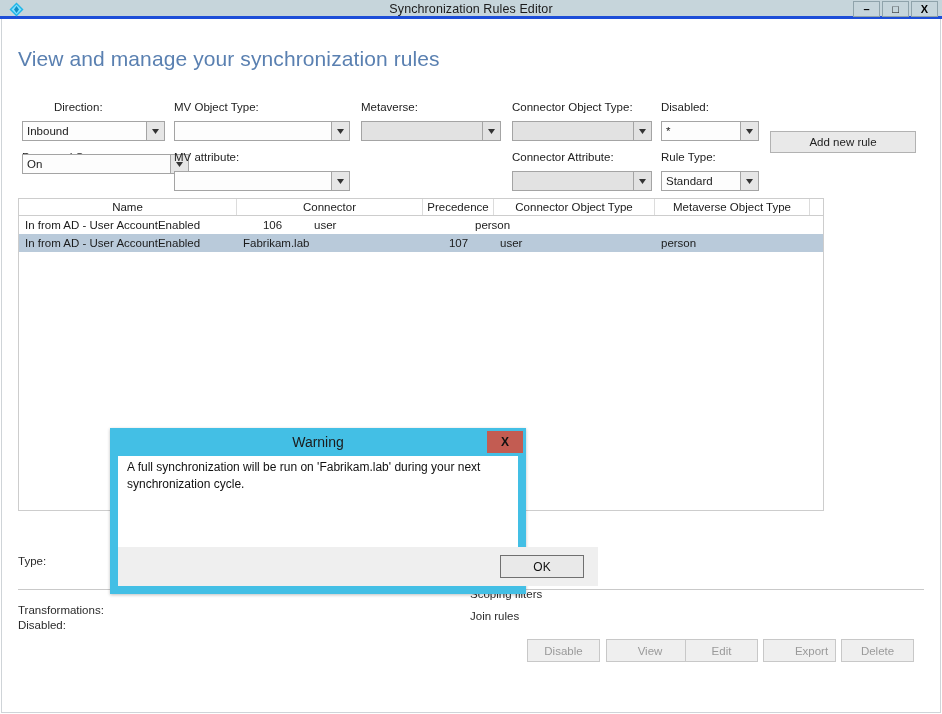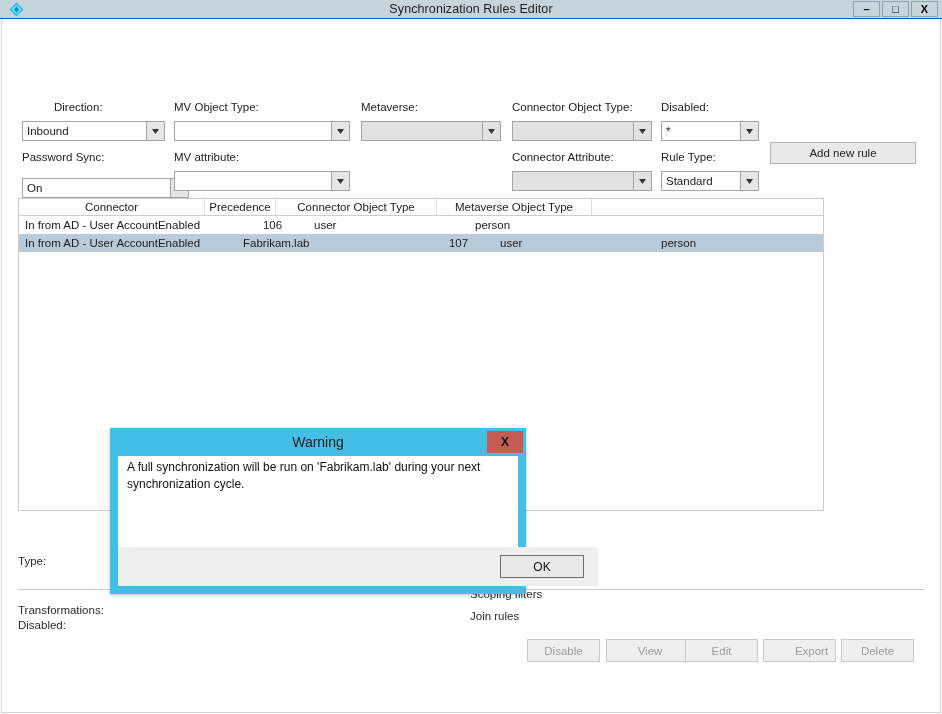--- a/index.html
+++ b/index.html
@@ -21,21 +21,21 @@
     box-sizing: border-box;
   }
 
   
   .titlebar {
     position: absolute;
     left: 0; top: 0;
     width: 942px;
     height: 19px;
     background: #c6d5db;
-    border-bottom: 1px solid #1d4ed8;
+    border-bottom: 3px solid #1d4ed8;
     box-sizing: border-box;
   }
   .titlebar-title {
     position: absolute;
     left: 0; top: 0;
     width: 942px;
     text-align: center;
     line-height: 18px;
     font-size: 12.5px;
     color: #1b1b1b;
@@ -295,20 +295,21 @@
     <div class="titlebar-title">Synchronization Rules Editor</div>
     <div class="winbtns">
       <div class="winbtn">–</div>
       <div class="winbtn">□</div>
       <div class="winbtn">X</div>
     </div>
   </div>
 
   <div class="frame"></div>
 
+  <div class="page-title">View and manage your synchronization rules</div>
 
   <div class="flabel" style="left:22px; top:101px;padding-left:32px;">Direction:</div>
   <div class="combo" style="left:22px; top:121px; width:143px;">
     <div class="cval">Inbound</div>
     <div class="carrow">
       <svg width="7" height="5" viewBox="0 0 7 5">
           <polygon points="0,0 7,0 3.5,5" fill="#333"></polygon>
         </svg>
     </div>
   </div>
@@ -346,24 +347,24 @@
   <div class="flabel" style="left:661px; top:101px;">Disabled:</div>
   <div class="combo" style="left:661px; top:121px; width:98px;">
     <div class="cval">*</div>
     <div class="carrow">
       <svg width="7" height="5" viewBox="0 0 7 5">
           <polygon points="0,0 7,0 3.5,5" fill="#333"></polygon>
         </svg>
     </div>
   </div>
 
-  <div class="btn" style="left:770px; top:142px; width:146px; height:22px;">Add new rule</div>
+  <div class="btn" style="left:770px; top:131px; width:146px; height:22px;">Add new rule</div>
 
   <div class="flabel" style="left:22px; top:151px;">Password Sync:</div>
-  <div class="combo" style="left:22px; top:154px; width:167px;margin-top:24px;">
+  <div class="combo" style="left:22px; top:154px; width:167px;">
     <div class="cval">On</div>
     <div class="carrow">
       <svg width="7" height="5" viewBox="0 0 7 5">
           <polygon points="0,0 7,0 3.5,5" fill="#333"></polygon>
         </svg>
     </div>
   </div>
 
   <div class="flabel" style="left:174px; top:151px;">MV attribute:</div>
   <div class="combo" style="left:174px; top:171px; width:176px;">
@@ -390,20 +391,21 @@
     <div class="cval">Standard</div>
     <div class="carrow">
       <svg width="7" height="5" viewBox="0 0 7 5">
           <polygon points="0,0 7,0 3.5,5" fill="#333"></polygon>
         </svg>
     </div>
   </div>
 
   <div class="grid">
     <div class="grid-head">
+      <div class="gh" style="width:218px;">Name</div>
       <div class="gh" style="width:186px;">Connector</div>
       <div class="gh" style="width:71px;">Precedence</div>
       <div class="gh" style="width:161px;">Connector Object Type</div>
       <div class="gh" style="width:155px;">Metaverse Object Type</div>
       <div class="gh" style="width:13px;"></div>
     </div>
 
     <div class="grid-row">
       <div class="gc" style="width:218px;">In from AD - User AccountEnabled</div>
       <div class="gc center" style="width:71px;">106</div>

